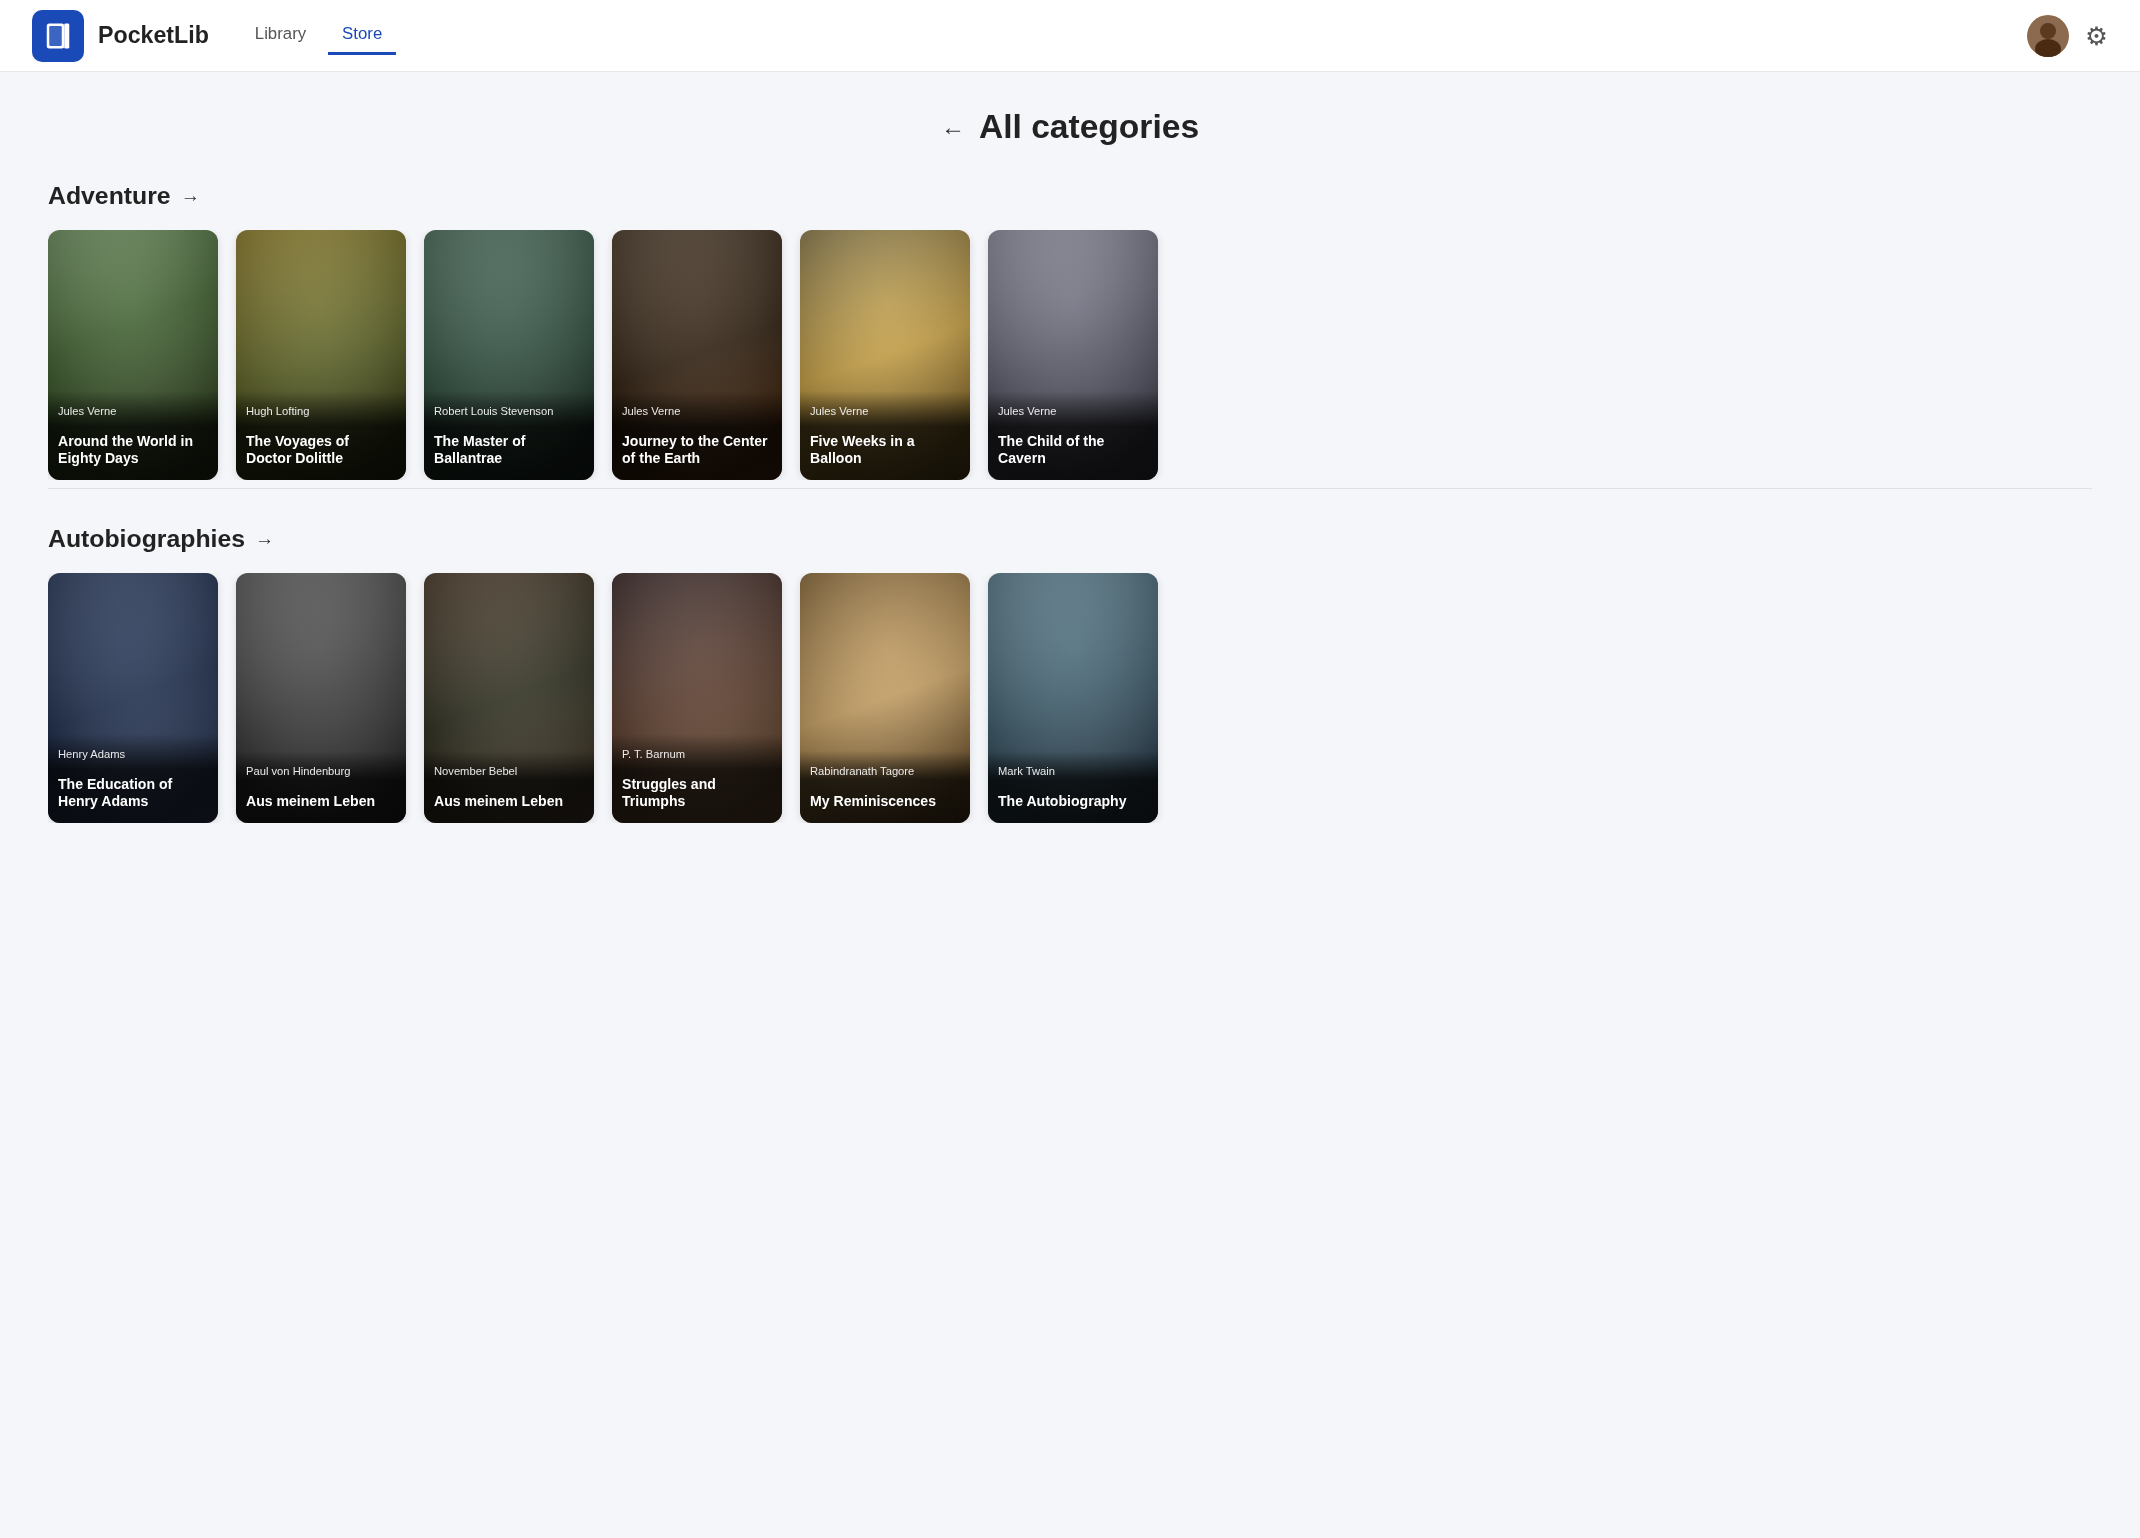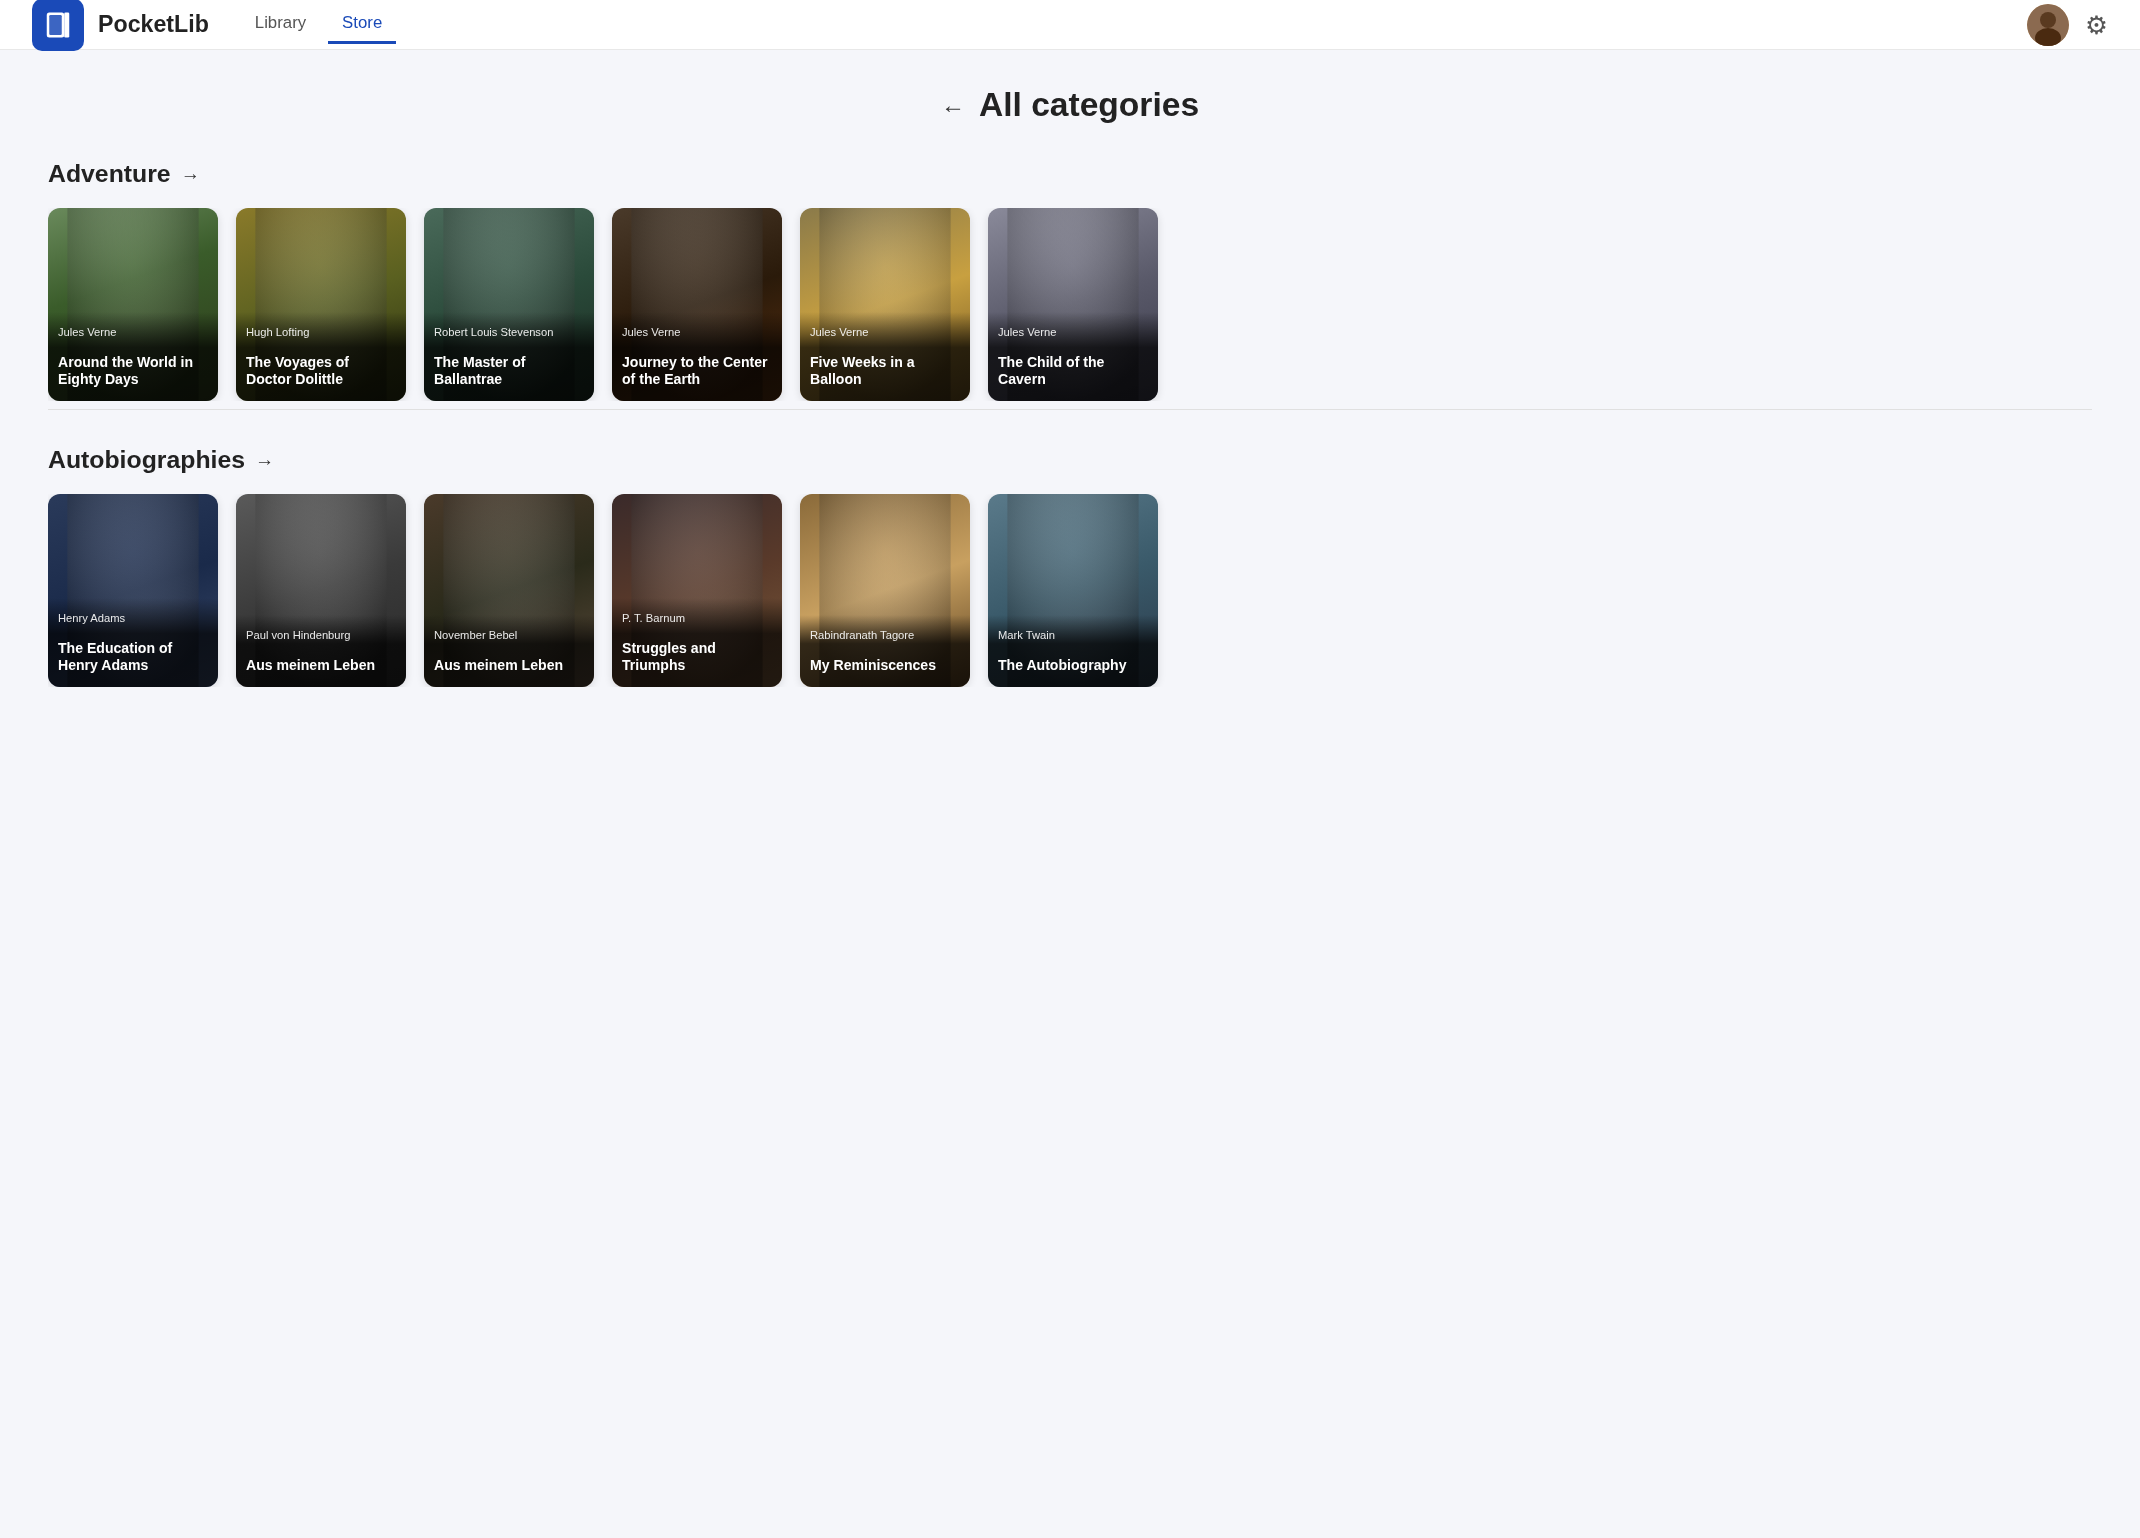--- a/index.html
+++ b/index.html
@@ -7,21 +7,21 @@
       font-family: 'Segoe UI', Arial, sans-serif;
       background: #f5f6fa;
       min-height: 100vh;
       color: #222;
     }
     header {
       display: flex;
       align-items: center;
       background: #fff;
       padding: 0 32px;
-      height: 50px;
+      height: 72px;
       border-bottom: 1px solid #e8e8e8;
       position: relative;
     }
     .logo-box {
       width: 52px;
       height: 52px;
       background: #1a4ab8;
       border-radius: 10px;
       display: flex;
       align-items: center;
@@ -121,21 +121,21 @@
       cursor: pointer;
     }
     .books-row {
       display: flex;
       gap: 18px;
       overflow-x: hidden;
     }
     .book-card {
       flex: 0 0 170px;
       width: 170px;
-      height: 193px;
+      height: 250px;
       border-radius: 12px;
       overflow: hidden;
       position: relative;
       cursor: pointer;
       box-shadow: 0 2px 8px rgba(0,0,0,0.12);
     }
     .book-card-bg {
       width: 100%;
       height: 100%;
       position: absolute;

